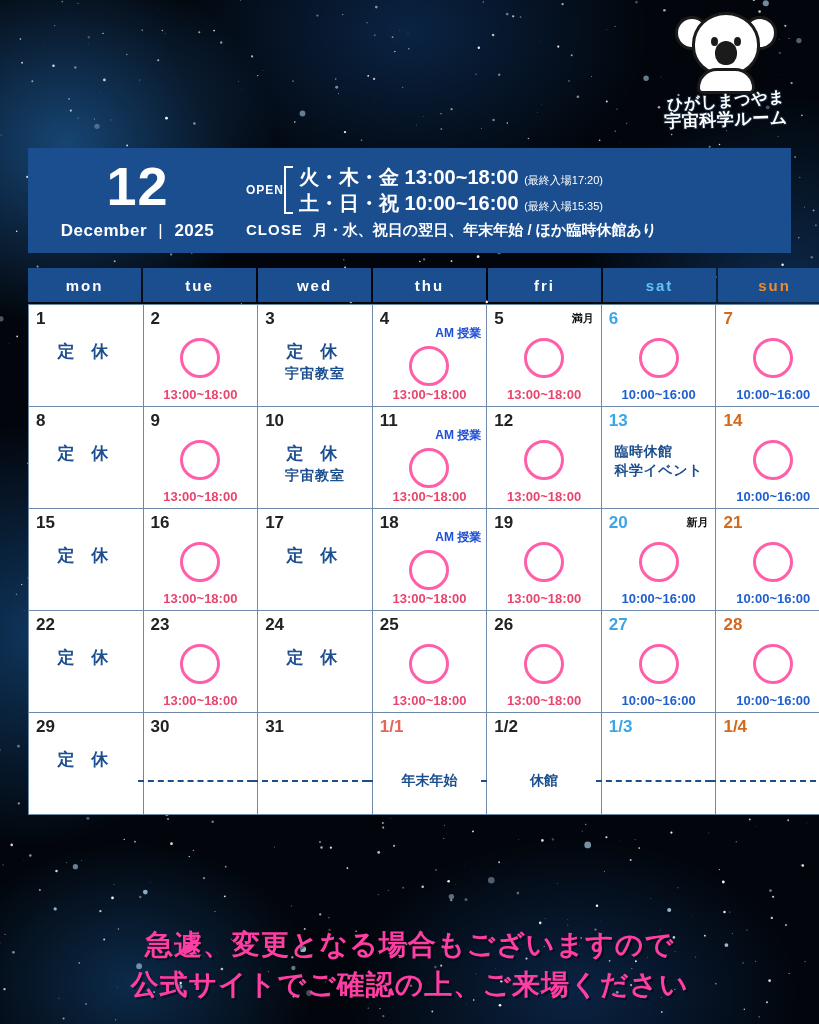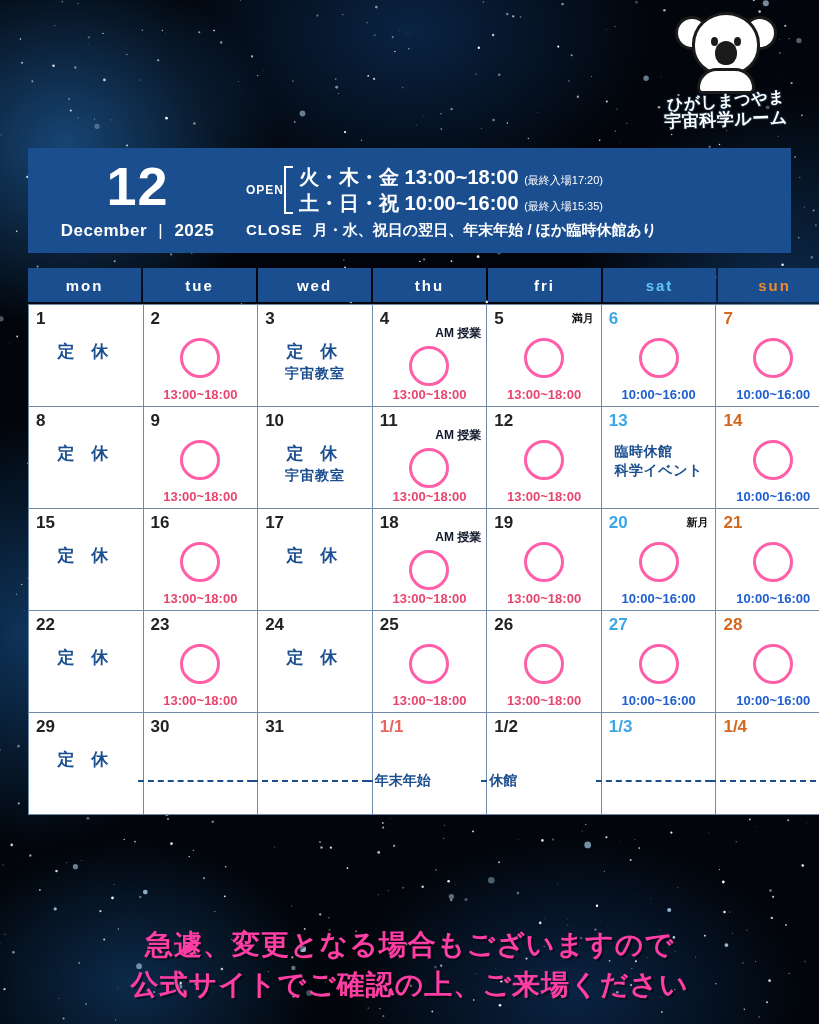--- a/index.html
+++ b/index.html
@@ -125,21 +125,21 @@
     position: absolute; left: 7px; top: 4px;
     font-size: 17px; font-weight: bold; color: #222;
   }
   .daynum.sat { color: #3aa6e8; }
   .daynum.sun { color: #d2691e; }
   .daynum.hol { color: #e8645a; }
   .tag {
     position: absolute; right: 7px; top: 6px;
     font-size: 11px; font-weight: bold; color: #111;
   }
-  .tag.am { color: #0f172a; font-size: 12px; right: 5px; top: 20px; }
+  .tag.am { color: #1d4ed8; font-size: 12px; right: 5px; top: 20px; }
   .closed {
     margin-top: 30px; font-size: 17px; font-weight: bold; color: #1b4e8f;
     letter-spacing: 6px;
   }
   .closed2 {
     margin-top: 2px; font-size: 14px; font-weight: bold; color: #1b4e8f;
     letter-spacing: 1px;
   }
   .circle {
     margin-top: 28px; width: 40px; height: 40px; border-radius: 50%;
@@ -149,21 +149,21 @@
   .times {
     position: absolute; bottom: 4px; left: 0; right: 0; text-align: center;
     font-size: 13px; font-weight: bold; color: #e8456e;
   }
   .times.blue { color: #1f5fd0; }
   .evt {
     margin-top: 30px; font-size: 14px; font-weight: bold; color: #1b4e8f;
     line-height: 1.35; letter-spacing: .5px;
   }
   .nenmatsu {
-    position: absolute; bottom: 26px; left: 0; right: 0; 
+    position: absolute; bottom: 26px; left: 0; right: 0; text-align: center;
     font-size: 14px; font-weight: bold; color: #1b4e8f; white-space: nowrap;
   }
   .dash {
     position: absolute; bottom: 32px; left: -6px; right: -6px;
     border-top: 2px dashed #1b4e8f;
   }
   
   .footer {
     position: absolute; left: 0; right: 0; bottom: 18px;
     text-align: center; color: #ff3ea5; font-weight: bold;

